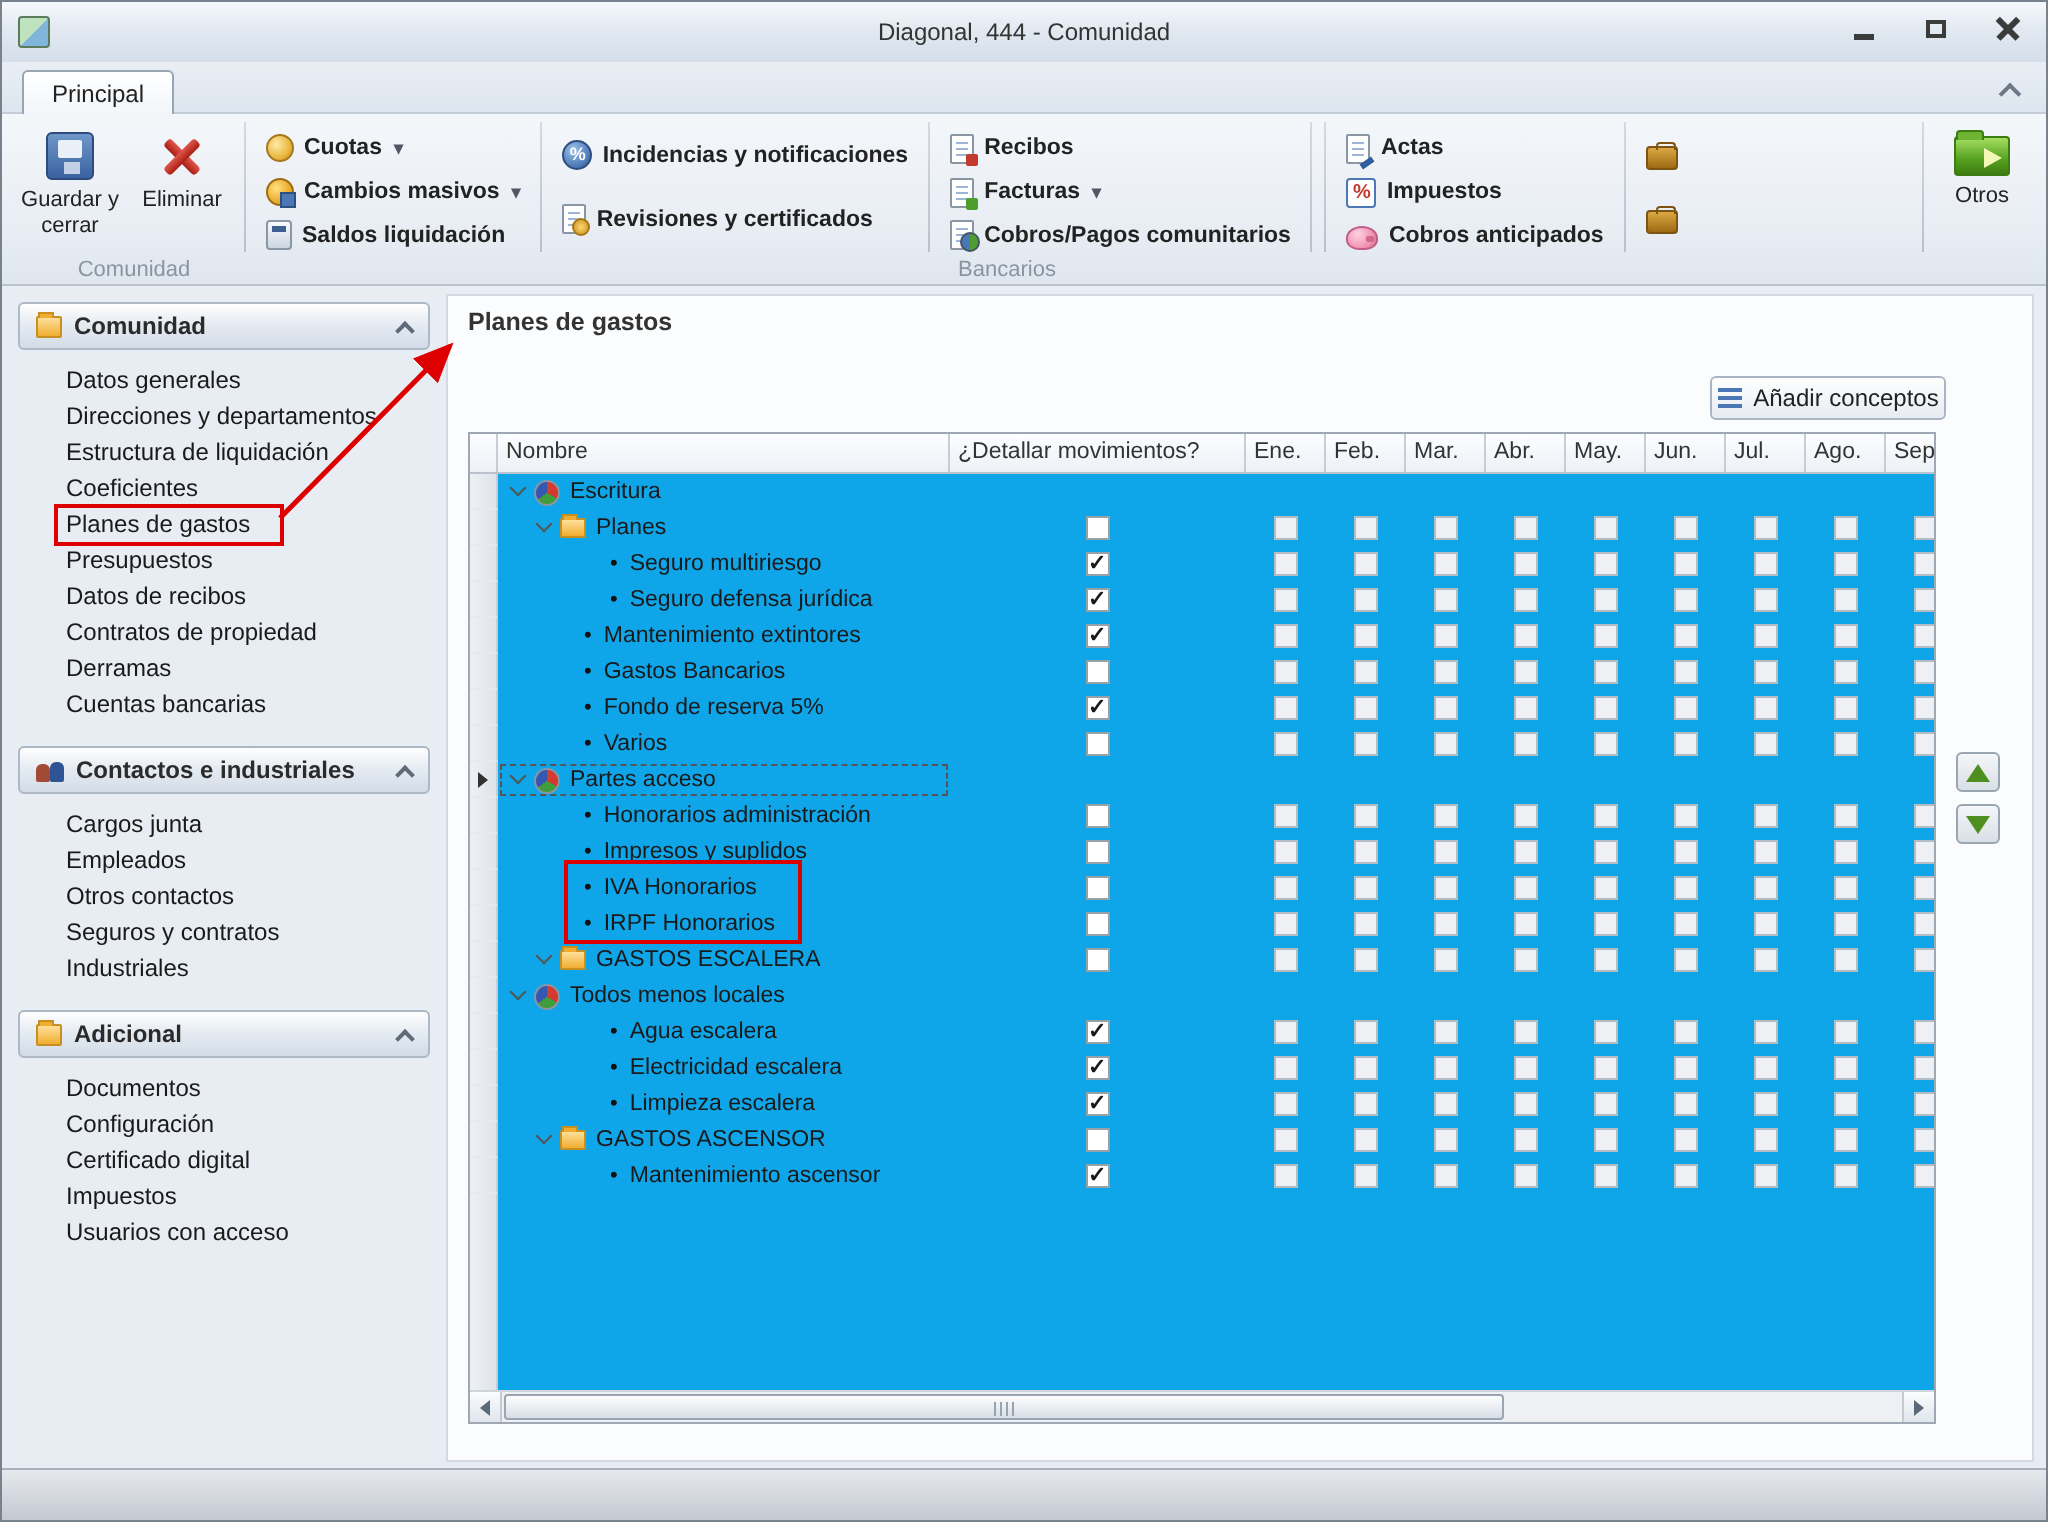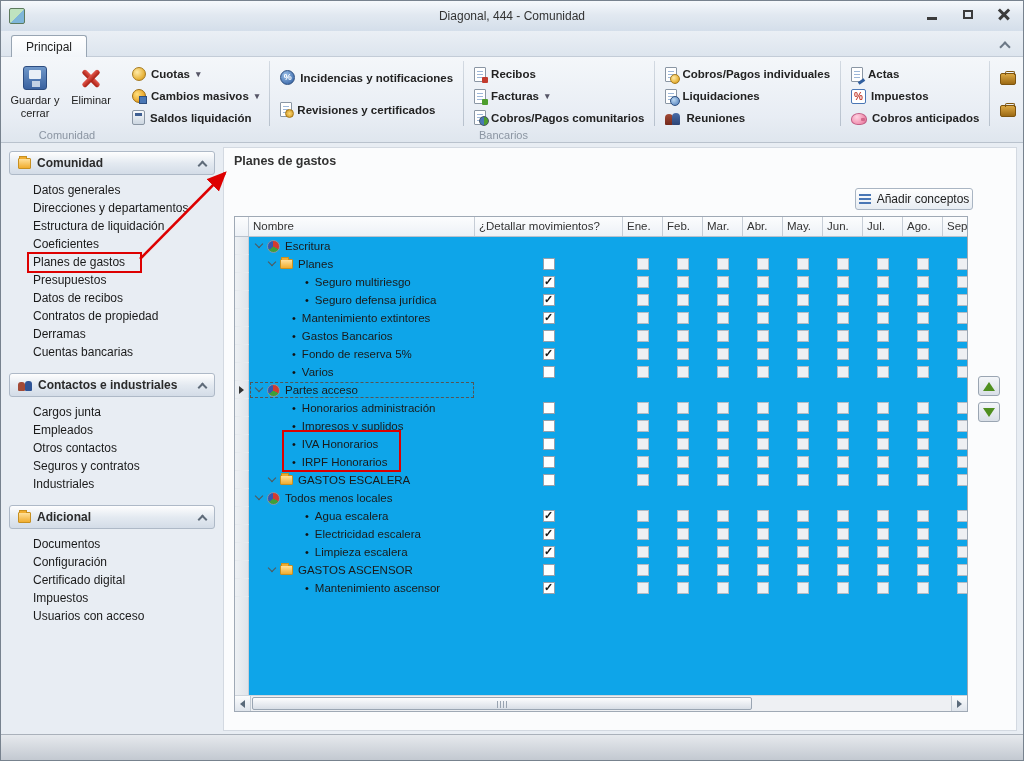--- a/index.html
+++ b/index.html
@@ -221,34 +221,20 @@
               <span class="ic invoices-icon doc"></span>
               <span>Facturas</span>
               <span class="dd">▾</span>
             </div>
             <div class="ribbon-item">
               <span class="ic community-payments-icon doc"></span>
               <span>Cobros/Pagos comunitarios</span>
             </div>
           </div>
           <div class="divider"></div>
-          <div class="ribbon-col">
-            <div class="ribbon-item">
-              <span class="ic individual-payments-icon doc"></span>
-              <span>Cobros/Pagos individuales</span>
-            </div>
-            <div class="ribbon-item">
-              <span class="ic settlements-icon doc"></span>
-              <span>Liquidaciones</span>
-            </div>
-            <div class="ribbon-item">
-              <span class="ic meetings-icon"></span>
-              <span>Reuniones</span>
-            </div>
-          </div>
           <div class="divider"></div>
           <div class="ribbon-col">
             <div class="ribbon-item">
               <span class="ic minutes-icon doc"></span>
               <span>Actas</span>
             </div>
             <div class="ribbon-item">
               <span class="ic taxes-icon"></span>
               <span>Impuestos</span>
             </div>
@@ -264,21 +250,21 @@
             </div>
             <div class="ribbon-item">
               <span class="ic briefcase-icon"></span>
             </div>
           </div>
         </div>
       <div class="divider"></div>
       <div class="rb-close">
         <div class="big-btn">
           <span class="ic close-folder-icon"></span>
-          <span>Datos</span>
+          <span>Otros</span>
         </div>
       </div>
     </div>
     <div class="grp-label" id="lbl-comunidad">Comunidad</div>
     <div class="grp-label" id="lbl-opciones">Bancarios</div>
   </div>
 
   <div class="sidebar" id="sidebar">
       <div class="side-sec">
         <div class="side-hd">

